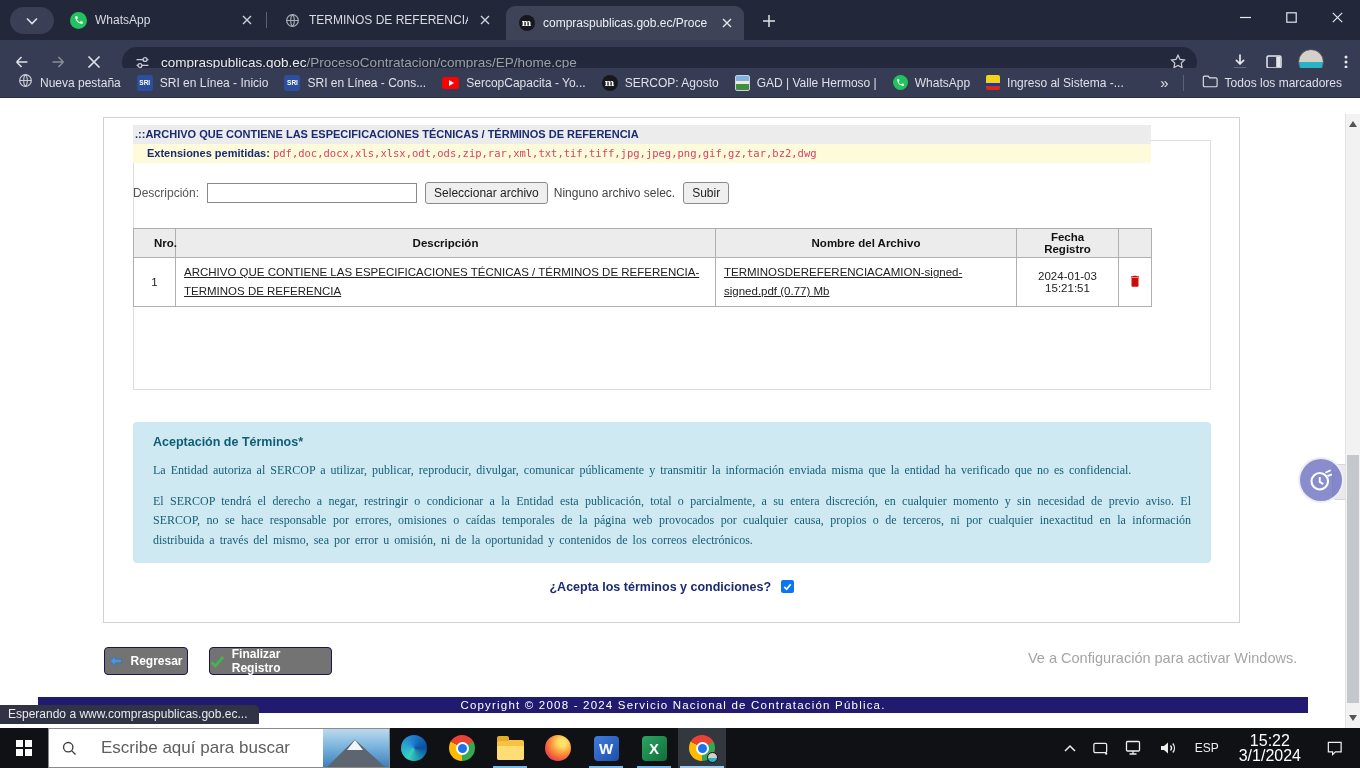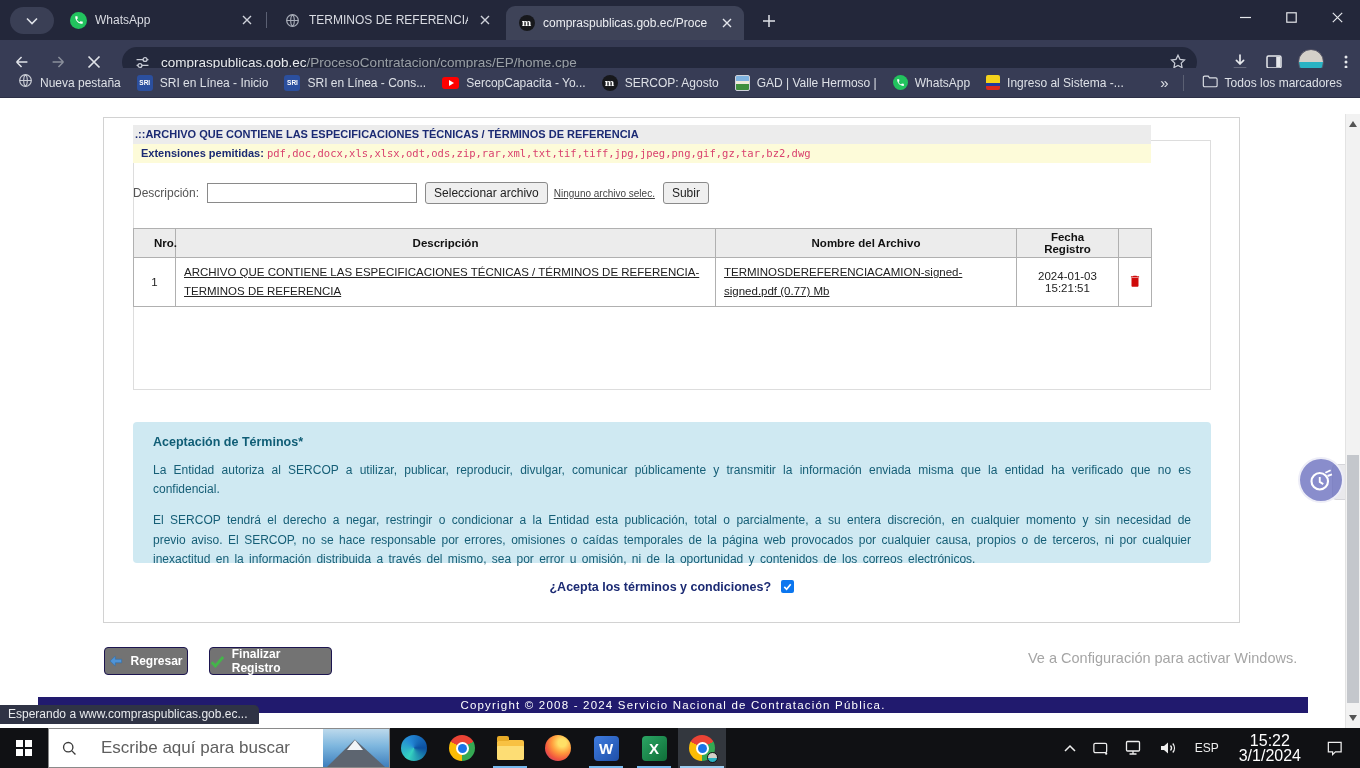--- a/index.html
+++ b/index.html
@@ -57,37 +57,37 @@
   .chev2{font-size:15px;color:#dde0e6;padding:0 4px;}
 
   
   .viewport{position:absolute;left:0;top:114px;width:1360px;height:614px;background:#fff;}
   .panel{position:absolute;left:103px;top:3px;width:1137px;height:506px;background:#fff;border:1px solid #d2d2d2;}
   .uploadbox{position:absolute;left:29px;top:22px;width:1078px;height:250px;border:1px solid #ddd;}
   .secheader{position:absolute;left:29px;top:7px;width:1018px;height:19px;background:#ececec;
              font-size:11px;font-weight:bold;color:#1b2a73;line-height:19px;padding-left:2px;}
   .extbar{position:absolute;left:29px;top:26px;width:1018px;height:19px;background:#fdfbd9;line-height:19px;
           font-size:11px;white-space:nowrap;}
-  .extbar b{color:#1b2a73;padding-left:8px;}
+  .extbar b{color:#1b2a73;padding-left:14px;}
   .extbar .ext{font-family:"DejaVu Sans Mono",monospace;color:#d9416e;font-size:10.5px;}
   .descrow{position:absolute;left:29px;top:62px;width:1018px;height:26px;display:flex;align-items:center;}
   .desclabel{font-size:12px;color:#555;margin-right:8px;}
   .descinput{width:210px;height:20px;border:1px solid #8a8a8a;background:#fff;margin-right:8px;font-size:12px;padding:0 3px;}
   .formbtn{height:22px;background:#efefef;border:1px solid #8a8a8a;border-radius:3px;font-size:12px;color:#222;
            font-family:"Liberation Sans",sans-serif;padding:0 8px;margin-right:6px;}
-  .filestat{font-size:10px;color:#444;margin-right:8px;text-decoration:underline;}
+  .filestat{font-size:12px;color:#444;margin-right:8px;}
   .ftable{position:absolute;left:29px;top:110px;width:1018px;border-collapse:collapse;table-layout:fixed;}
   .ftable th{background:#ececec;border:1px solid #b0b0b0;font-size:11.5px;font-weight:bold;color:#111;height:22px;padding:2px 20px;}
   .ftable td{border:1px solid #b0b0b0;font-size:11.5px;color:#222;padding:5px 8px;vertical-align:middle;background:#fff;}
   .ftable a{color:#222;text-decoration:underline;line-height:1.65;}
   .td-center{text-align:center;}
   .terms{position:absolute;left:29px;top:304px;width:1078px;height:141px;background:#cfe9f2;border-radius:4px;
          color:#155e76;padding:13px 20px 0 20px;}
   .terms h4{margin:0 0 10px 0;font-size:12.5px;color:#0f5d75;}
-  .terms p{margin:12px 0 12px 0;font-size:12px;line-height:1.6;text-align:justify;word-spacing:2px;}
+  .terms p{margin:12px 0 12px 0;font-size:12px;line-height:1.6;text-align:justify;word-spacing:2px;font-family:Liberation Serif, serif;}
   .acceptrow{position:absolute;left:0;top:462px;width:100%;text-align:center;font-size:12.5px;font-weight:bold;color:#1b2a73;}
   .checkbox{display:inline-block;width:13px;height:13px;background:#0b76ef;border-radius:2px;vertical-align:-2px;margin-left:6px;position:relative;}
   .checkbox svg{position:absolute;left:1px;top:1px;}
 
   .actionbtn{position:absolute;top:533px;height:28px;background:#737373;border:1px solid #1c1550;border-radius:4px;
              color:#fff;font-weight:bold;font-size:12px;display:flex;align-items:center;justify-content:center;gap:7px;
              font-family:"Liberation Sans",sans-serif;}
   .btn-back{left:104px;width:84px;}
   .btn-finish{left:209px;width:123px;}
 

